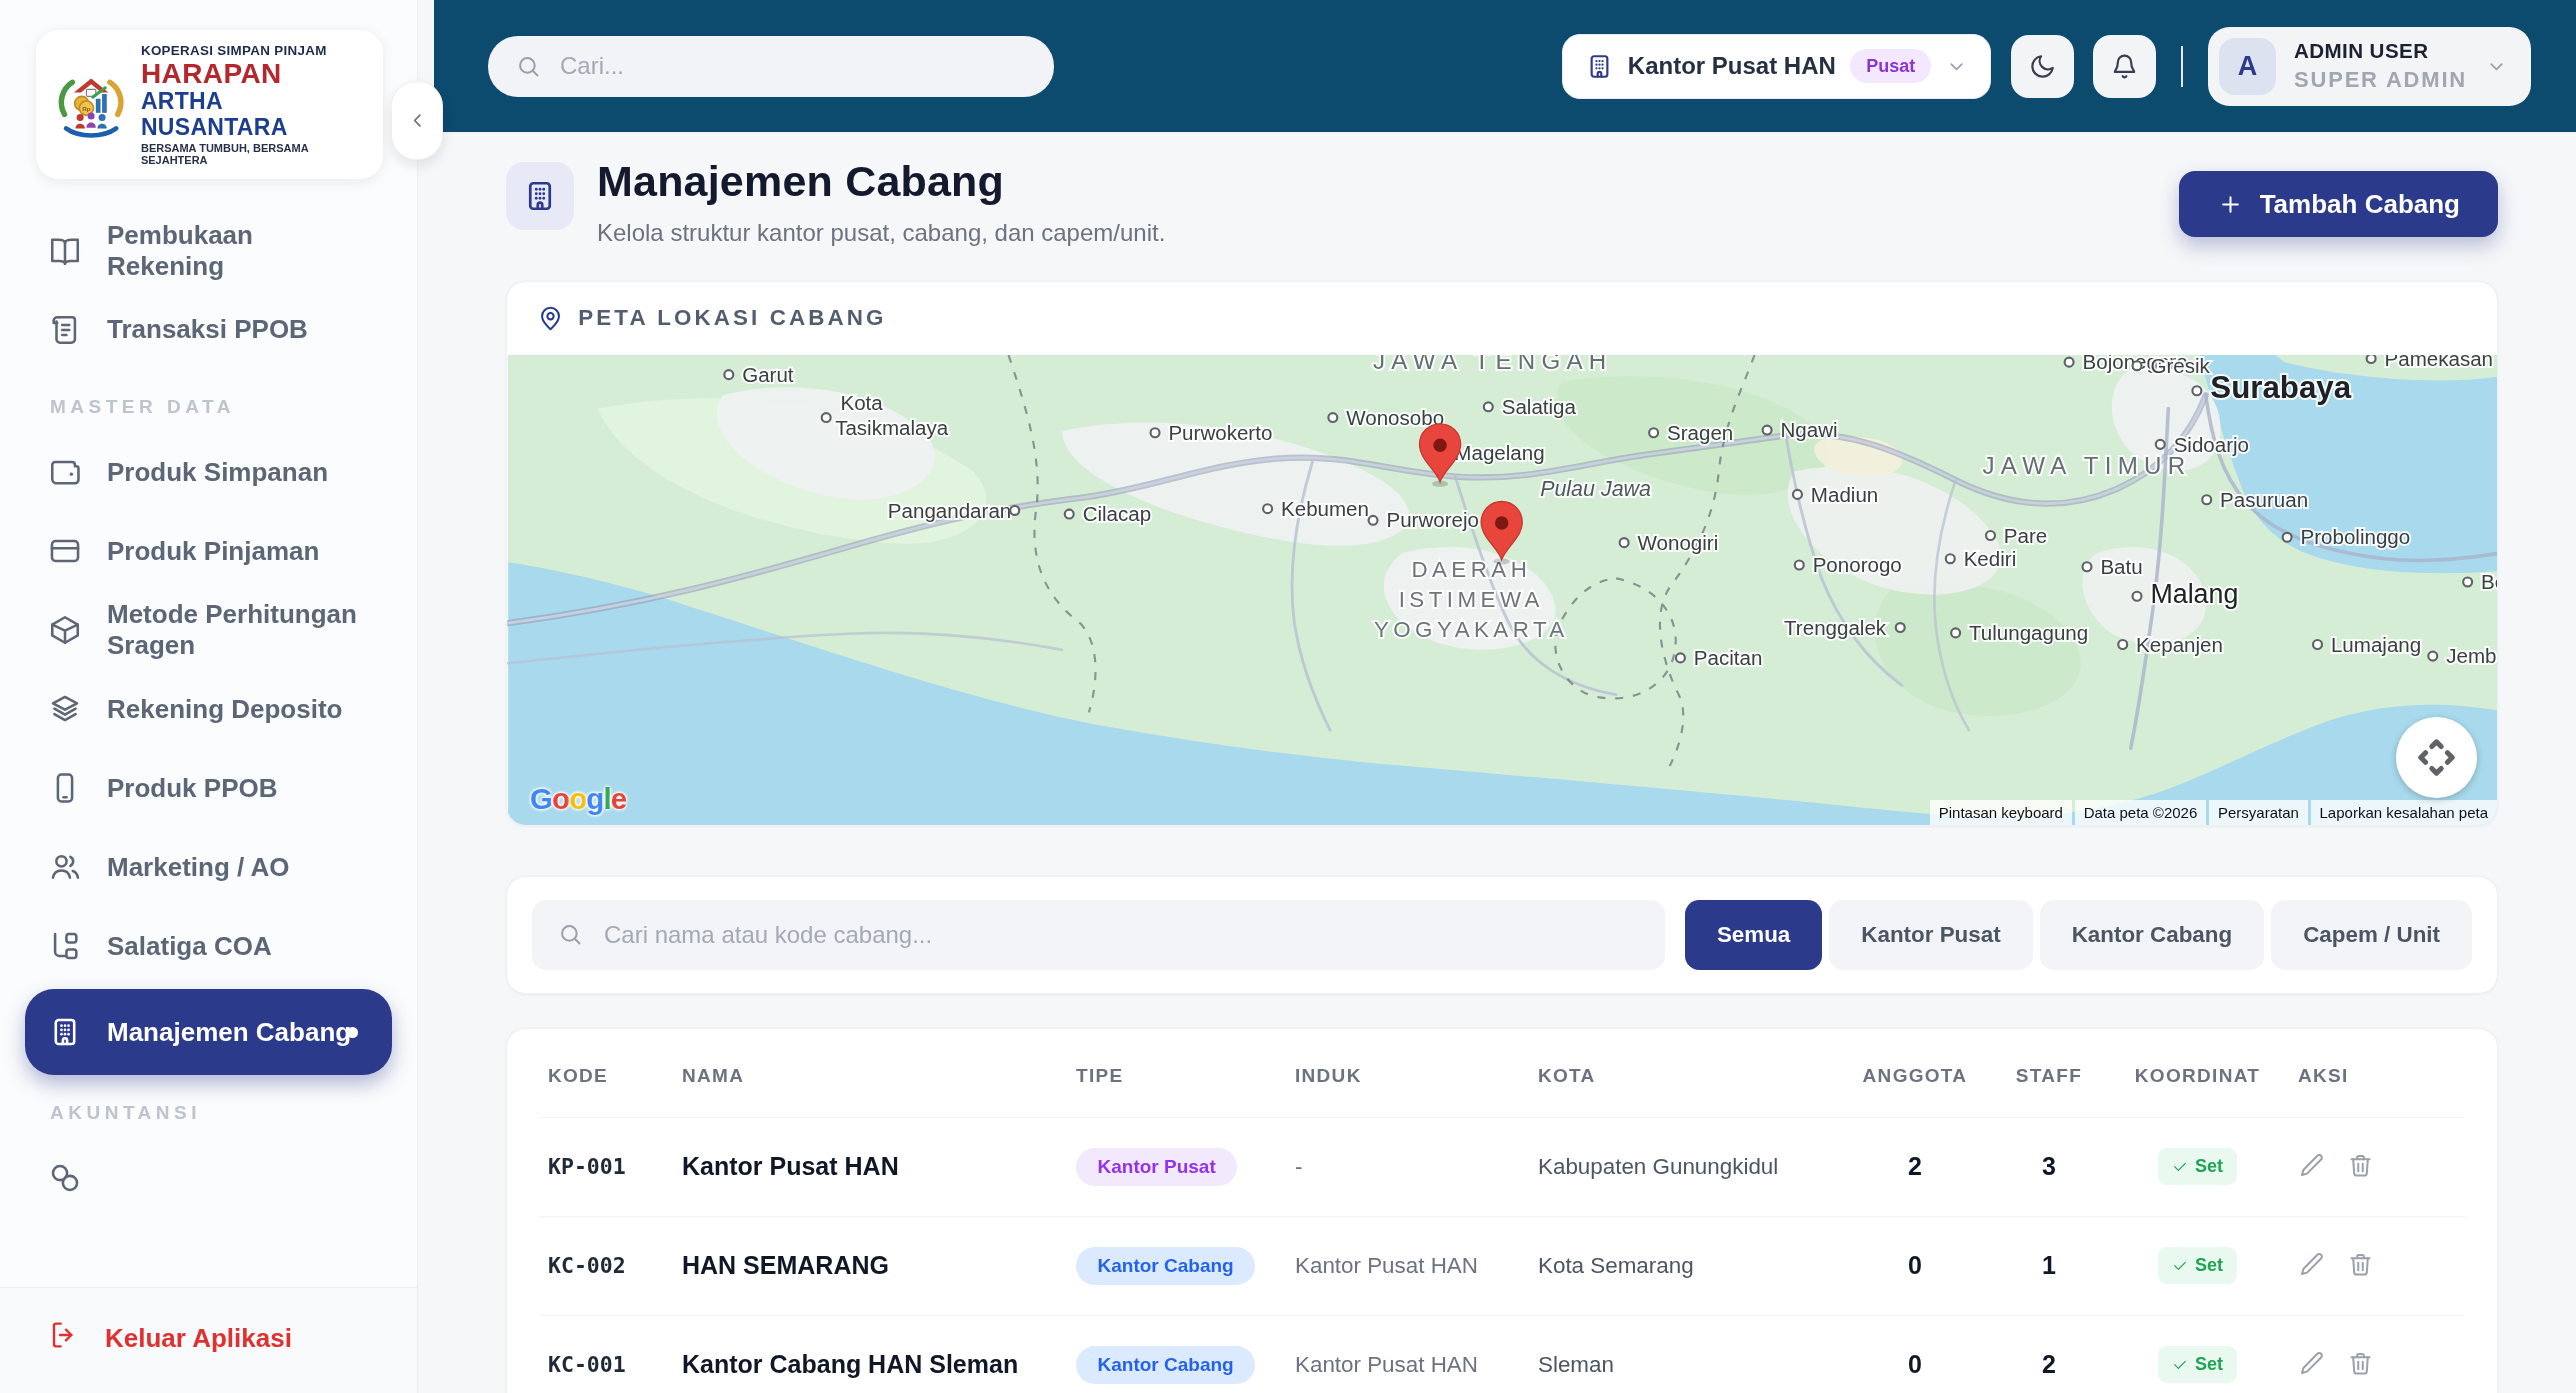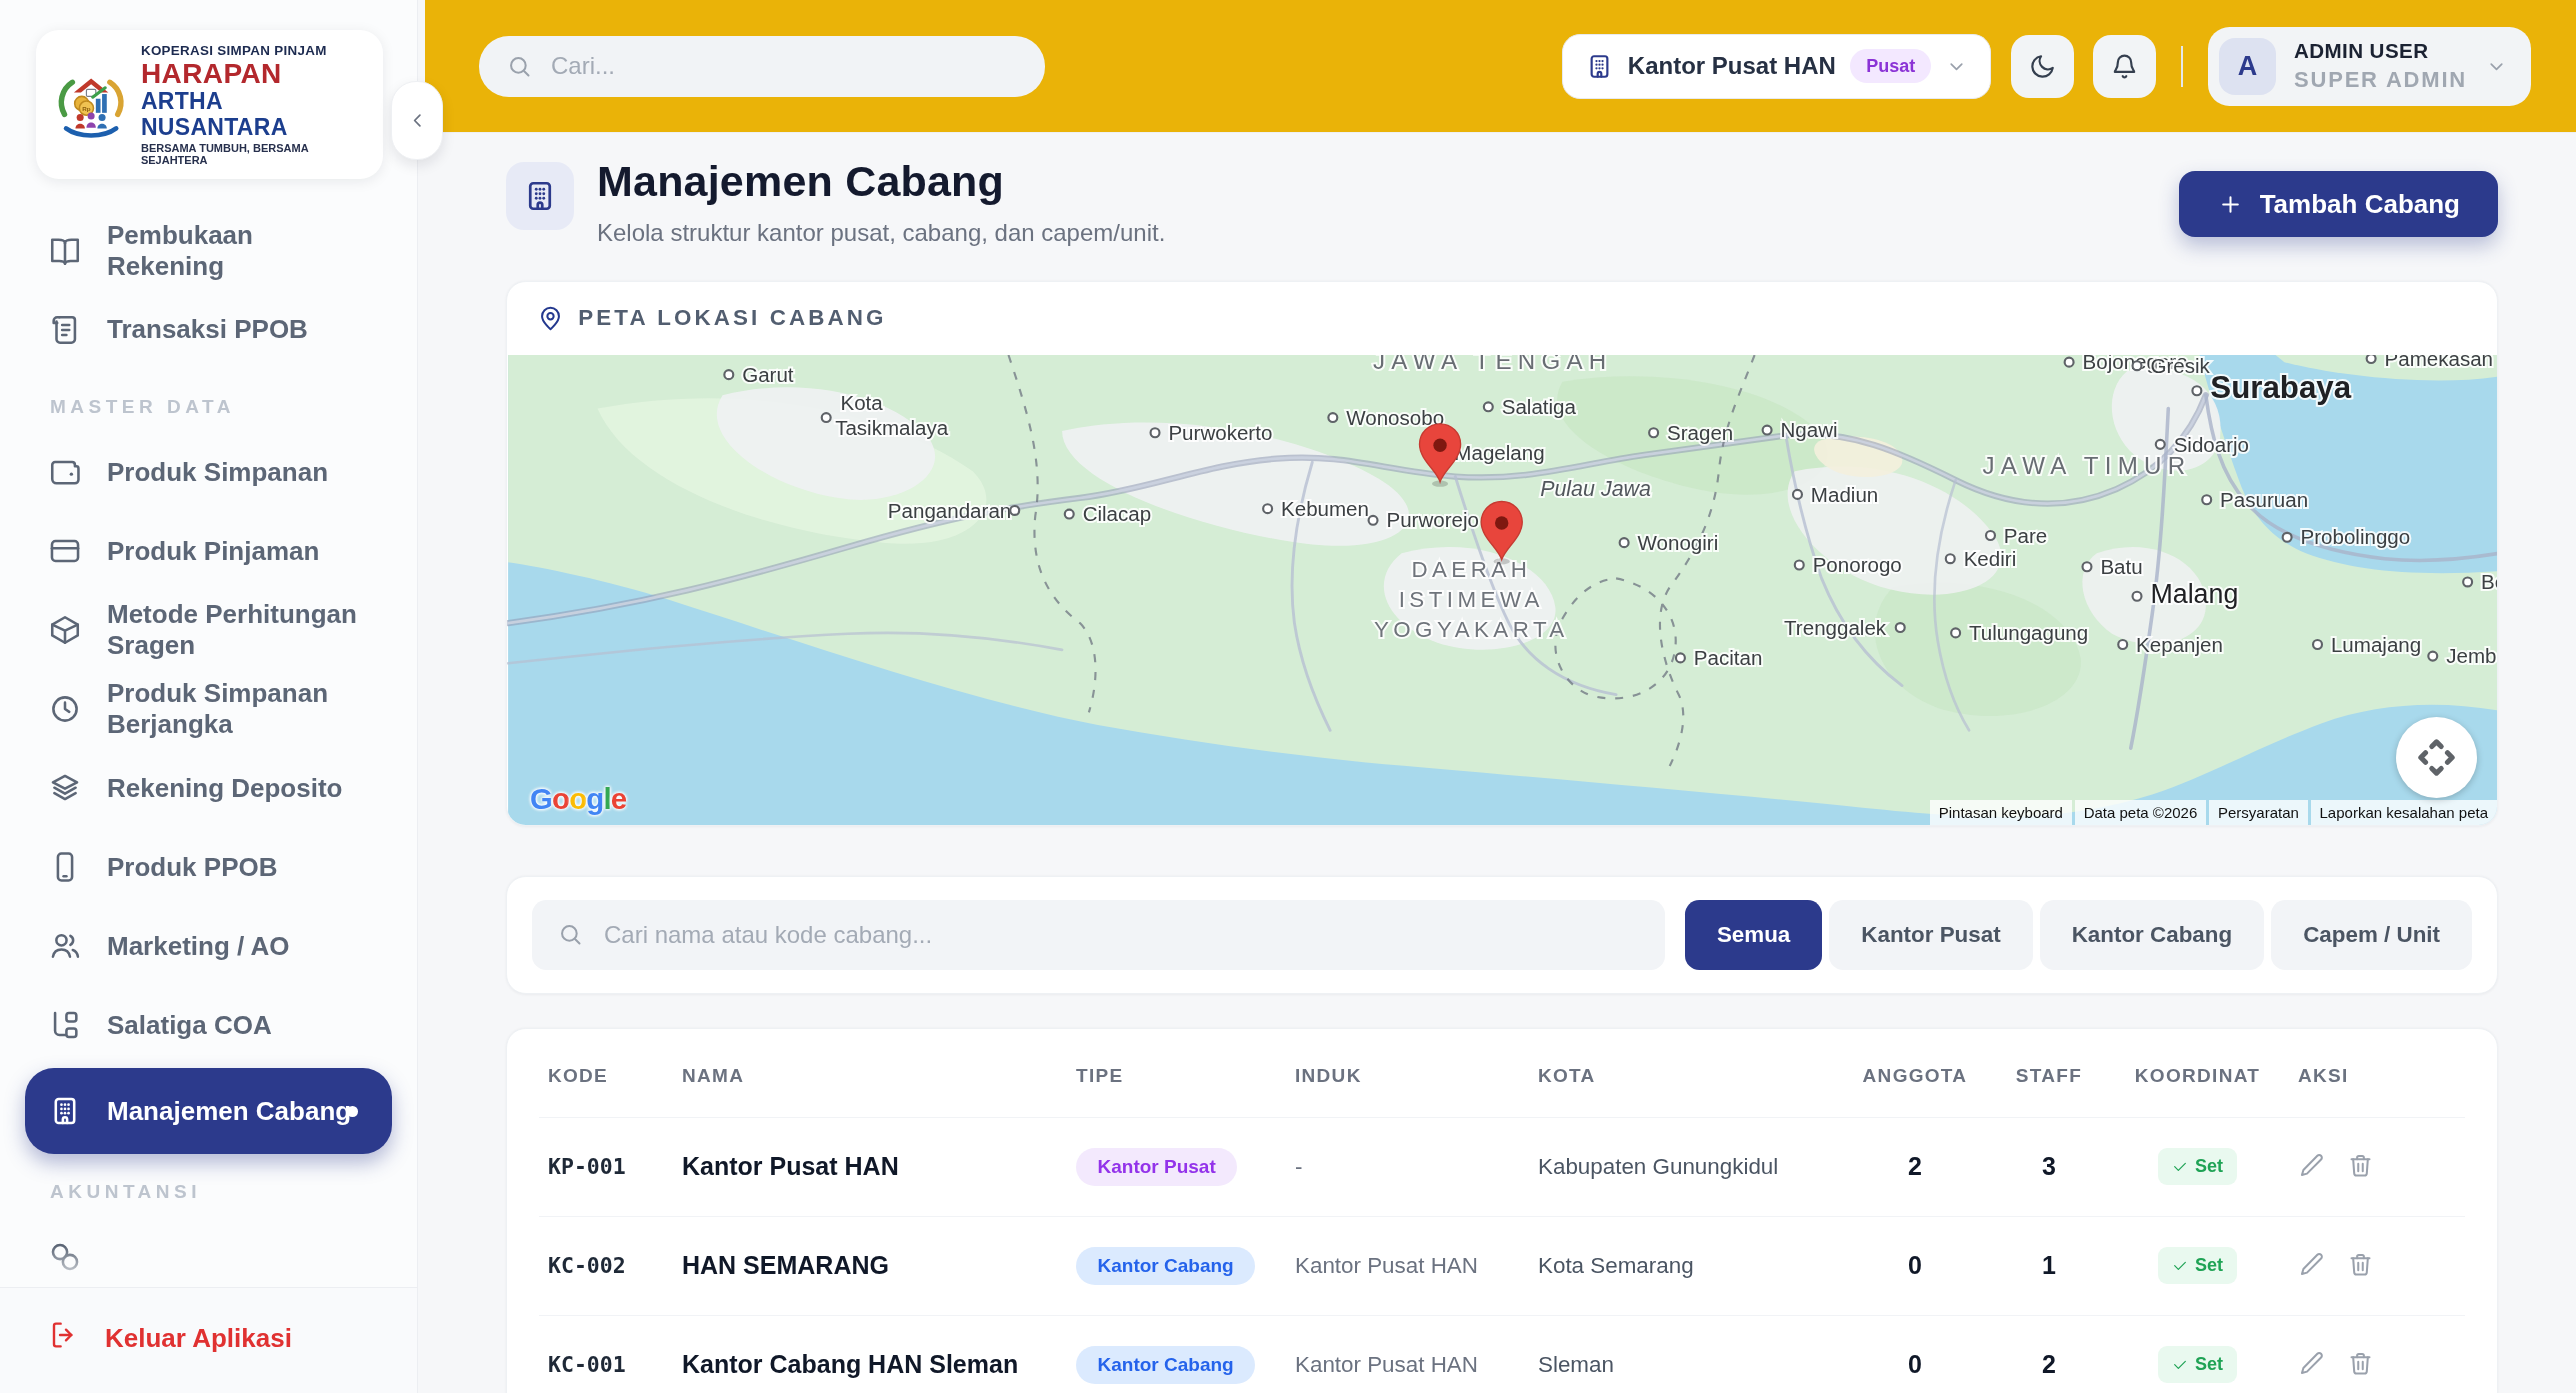--- a/index.html
+++ b/index.html
@@ -34,21 +34,21 @@
   .logout-area{border-top:1.8px solid #eceef2;background:#f9fafc;padding:10.7px 25px 16px 25px;}
   .logout-item{display:flex;align-items:center;gap:25px;height:79px;padding:0 23px;
                color:#e03131;font-size:26px;font-weight:700;border-radius:29px;cursor:pointer;}
   .logout-item svg{width:32px;height:32px;}
   .collapse-btn{position:absolute;left:391px;top:81px;width:52px;height:79px;background:#fff;
                 border:0.9px solid #eef0f3;border-radius:25px;box-shadow:0 5.4px 12.5px rgba(16,24,40,.10);
                 display:flex;align-items:center;justify-content:center;color:#6b7280;z-index:6;cursor:pointer;}
   .collapse-btn svg{width:23px;height:23px;}
 
   
-  .topbar{position:absolute;left:425px;right:0;top:0;height:132px;background:#eab308;
+  .topbar{position:absolute;left:434px;right:0;top:0;height:132px;background:#0c4a6e;
           border-bottom:1.8px solid #eef0f3;display:flex;align-items:center;
           padding:0 45px 0 54px;gap:21.5px;z-index:1;}
   .search-pill{width:512px;height:61px;background:#f1f3f6;border-radius:30px;display:flex;
                align-items:center;gap:16px;padding:0 27px;color:#9aa1ac;}
   .search-pill svg{width:27px;height:27px;flex:0 0 27px;}
   .search-pill input{border:0;background:transparent;outline:none;font-size:24px;
                      color:#4b5563;font-family:inherit;width:100%;}
   .search-pill input::placeholder{color:#a3aab5;}
   .topbar-right{margin-left:auto;display:flex;align-items:center;gap:19.7px;}
   .office-chip{height:63px;background:#fff;border:1.8px solid #e8eaef;border-radius:18px;
@@ -226,29 +226,20 @@
           <span>Produk Pinjaman</span>
         </div>
         <div class="nav-item">
           <span class="nicon">
             <svg viewBox="0 0 24 24" fill="none" stroke="currentColor" stroke-width="1.8" stroke-linecap="round" stroke-linejoin="round">
               <path d="M21 8.2 12 3 3 8.2v7.6L12 21l9-5.2z"></path>
               <path d="M12 12.5 3 8.2M12 12.5l9-4.3M12 12.5V21"></path>
             </svg>
           </span>
           <span>Metode Perhitungan Sragen</span>
-        </div>
-        <div class="nav-item">
-          <span class="nicon">
-            <svg viewBox="0 0 24 24" fill="none" stroke="currentColor" stroke-width="1.8" stroke-linecap="round" stroke-linejoin="round">
-              <circle cx="12" cy="12" r="8.2"></circle>
-              <path d="M12 7.5V12l3 2"></path>
-            </svg>
-          </span>
-          <span>Produk Simpanan Berjangka</span>
         </div>
         <div class="nav-item">
           <span class="nicon">
             <svg viewBox="0 0 24 24" fill="none" stroke="currentColor" stroke-width="1.8" stroke-linecap="round" stroke-linejoin="round">
               <path d="M12 3.5 20.5 8 12 12.5 3.5 8z"></path>
               <path d="M4.5 11.8 12 16l7.5-4.2"></path>
               <path d="M4.5 15.6 12 19.8l7.5-4.2"></path>
             </svg>
           </span>
           <span>Rekening Deposito</span>

